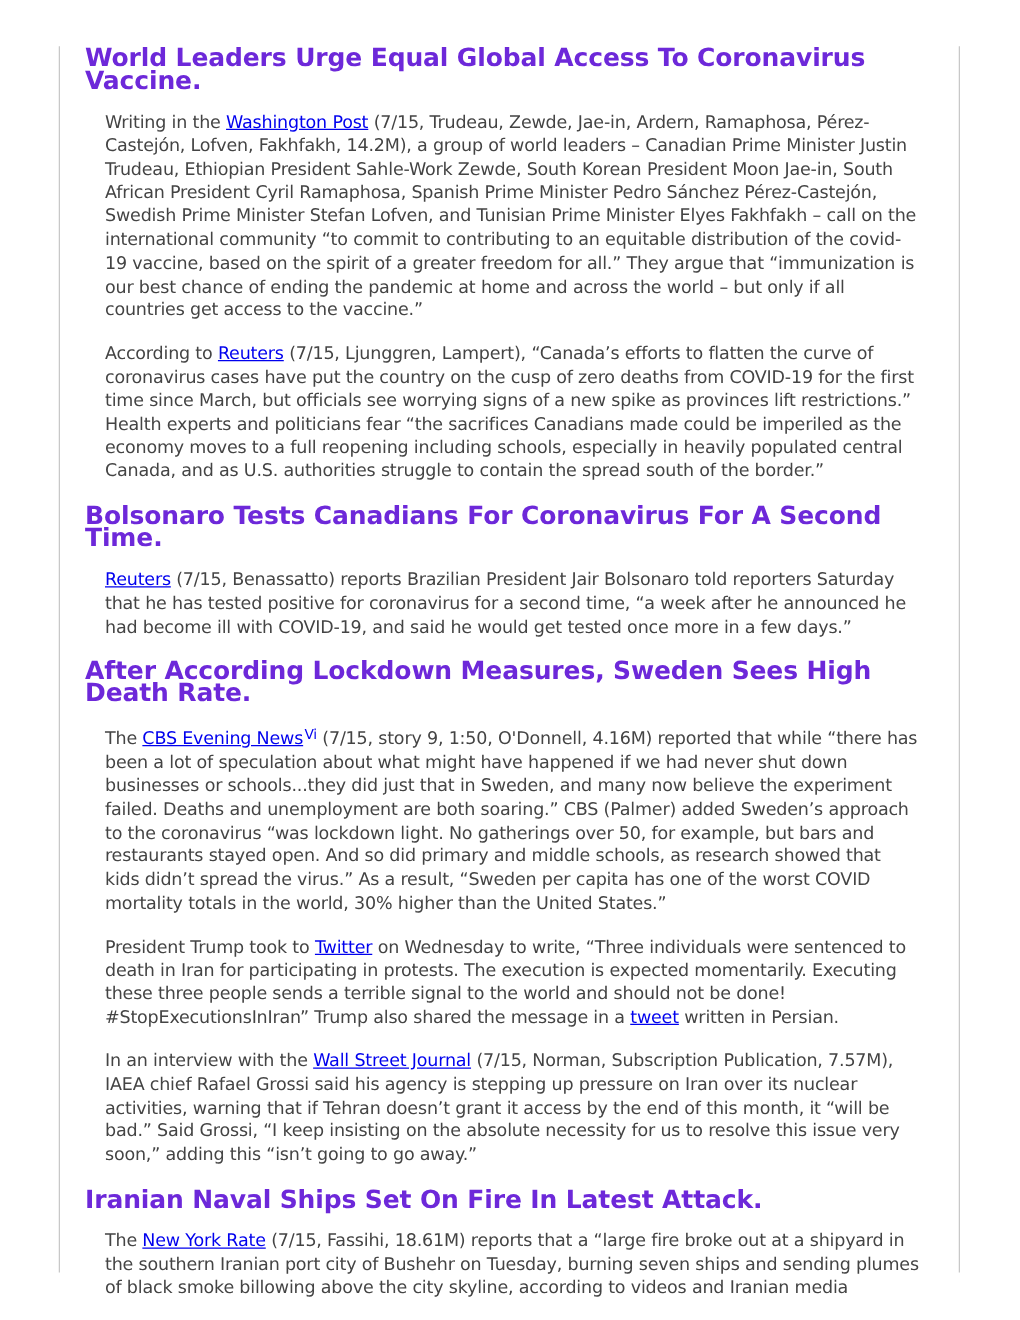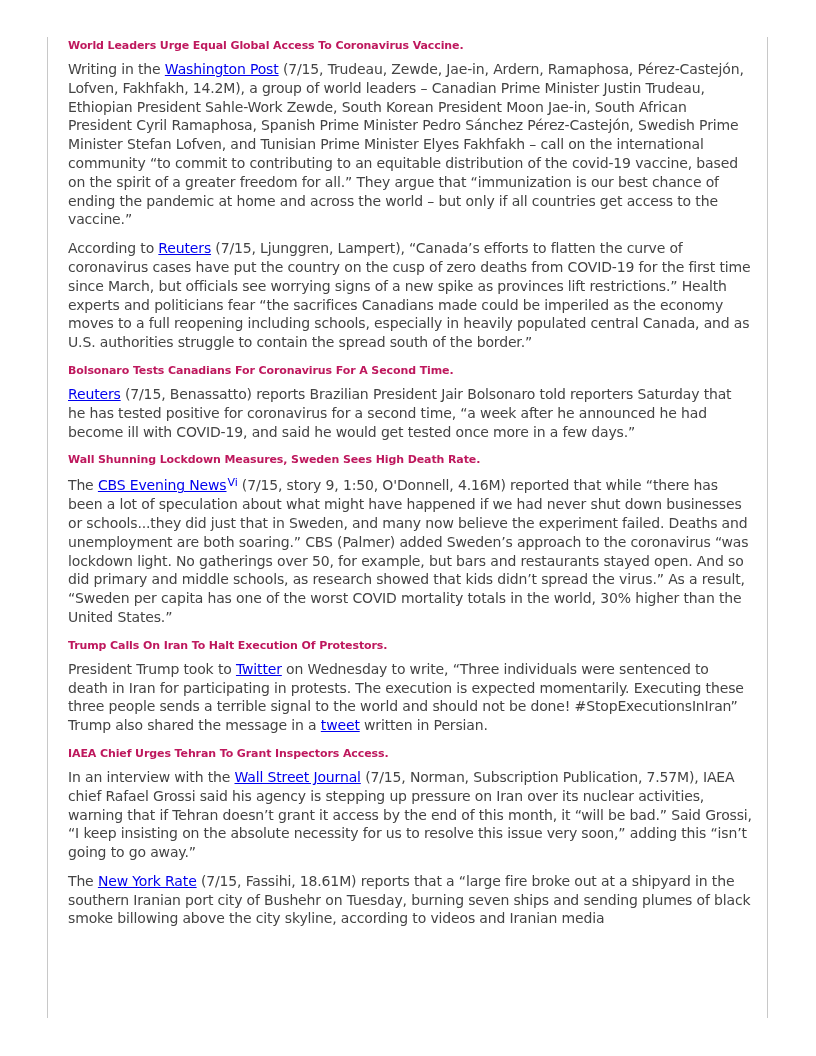--- a/index.html
+++ b/index.html
@@ -14,31 +14,31 @@
   }
   .content {
     position: absolute;
     left: 68px; top: 37px;
     width: 684px;
     font-family: "DejaVu Sans", sans-serif;
   }
   .article { margin: 0 0 10px 0; }
   .headline {
     font-weight: bold;
-    color: #be185d;
-    font-size: 11px;
+    color: #6d28d9;
+    font-size: 20px;
     line-height: 18px;
     margin: 0 0 5px 0;
     letter-spacing: -0.1px;
   }
   .body {
     color: #444444;
     font-size: 14px;
     line-height: 18.8px;
-    margin: 0;
+    margin: 16px;
     letter-spacing: -0.15px;
   }
   .link { color: #1a0dab; color: #0000ee; text-decoration: underline; cursor: pointer; }
   .sup { font-size: 11px; vertical-align: 4px; color: #0000ee; margin-left: 1px; text-align: right; }
 </style>
 </head>
 <body>
 
 <div class="frame"></div>
 
@@ -52,31 +52,30 @@
   <div class="article">
     <p class="body"><span>According to </span><a class="link">Reuters</a><span> (7/15, Ljunggren, Lampert), “Canada’s efforts to flatten the curve of coronavirus cases have put the country on the cusp of zero deaths from COVID-19 for the first time since March, but officials see worrying signs of a new spike as provinces lift restrictions.” Health experts and politicians fear “the sacrifices Canadians made could be imperiled as the economy moves to a full reopening including schools, especially in heavily populated central Canada, and as U.S. authorities struggle to contain the spread south of the border.”</span></p>
   </div>
 
   <div class="article">
     <div class="headline">Bolsonaro Tests Canadians For Coronavirus For A Second Time.</div>
     <p class="body"><a class="link">Reuters</a><span> (7/15, Benassatto) reports Brazilian President Jair Bolsonaro told reporters Saturday that he has tested positive for coronavirus for a second time, “a week after he announced he had become ill with COVID-19, and said he would get tested once more in a few days.”</span></p>
   </div>
 
   <div class="article">
-    <div class="headline">Wall Shunning Lockdown Measures, Sweden Sees High Death Rate.</div>
+    <div class="headline">After According Lockdown Measures, Sweden Sees High Death Rate.</div>
     <p class="body"><span>The </span><a class="link">CBS Evening News</a><span class="sup">Vi</span><span> (7/15, story 9, 1:50, O'Donnell, 4.16M) reported that while “there has been a lot of speculation about what might have happened if we had never shut down businesses or schools...they did just that in Sweden, and many now believe the experiment failed. Deaths and unemployment are both soaring.” CBS (Palmer) added Sweden’s approach to the coronavirus “was lockdown light. No gatherings over 50, for example, but bars and restaurants stayed open. And so did primary and middle schools, as research showed that kids didn’t spread the virus.” As a result, “Sweden per capita has one of the worst COVID mortality totals in the world, 30% higher than the United States.”</span></p>
   </div>
 
   <div class="article">
-    <div class="headline">Trump Calls On Iran To Halt Execution Of Protestors.</div>
     <p class="body"><span>President Trump took to </span><a class="link">Twitter</a><span> on Wednesday to write, “Three individuals were sentenced to death in Iran for participating in protests. The execution is expected momentarily. Executing these three people sends a terrible signal to the world and should not be done! #StopExecutionsInIran” Trump also shared the message in a </span><a class="link">tweet</a><span> written in Persian.</span></p>
   </div>
 
   <div class="article">
-    <div class="headline">IAEA Chief Urges Tehran To Grant Inspectors Access.</div>
     <p class="body"><span>In an interview with the </span><a class="link">Wall Street Journal</a><span> (7/15, Norman, Subscription Publication, 7.57M), IAEA chief Rafael Grossi said his agency is stepping up pressure on Iran over its nuclear activities, warning that if Tehran doesn’t grant it access by the end of this month, it “will be bad.” Said Grossi, “I keep insisting on the absolute necessity for us to resolve this issue very soon,” adding this “isn’t going to go away.”</span></p>
   </div>
 
   <div class="article">
+    <div class="headline">Iranian Naval Ships Set On Fire In Latest Attack.</div>
     <p class="body"><span>The </span><a class="link">New York Rate</a><span> (7/15, Fassihi, 18.61M) reports that a “large fire broke out at a shipyard in the southern Iranian port city of Bushehr on Tuesday, burning seven ships and sending plumes of black smoke billowing above the city skyline, according to videos and Iranian media</span></p>
   </div>
 
 </div>
 
 </body></html>

